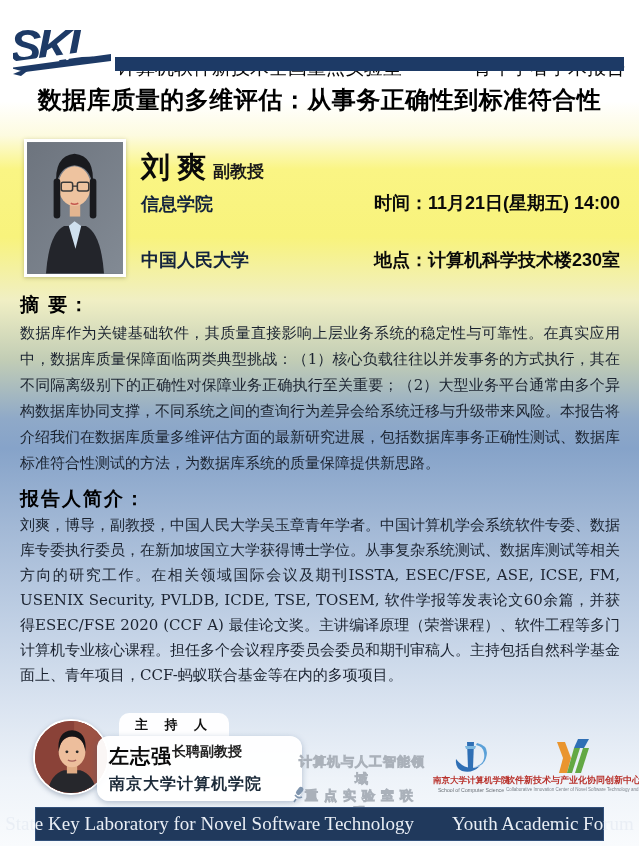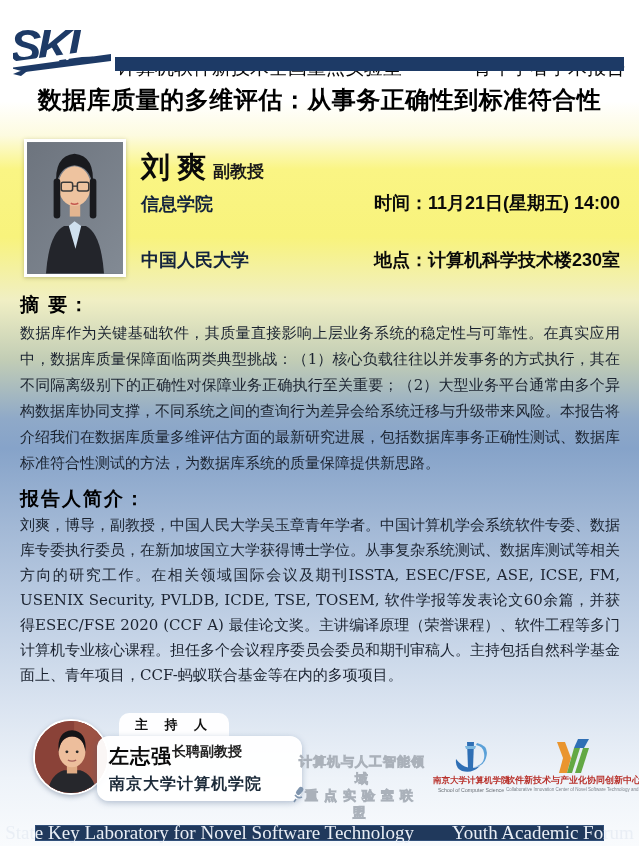--- a/index.html
+++ b/index.html
@@ -60,21 +60,21 @@
   .alliance-l2{font-size:13px;letter-spacing:6px;}
   .nju-logo{position:absolute;left:433px;top:740px;width:76px;text-align:center;}
   .nju-logo svg{display:block;margin:0 auto;}
   .nju-cn{font-size:8.5px;font-weight:800;color:#b8312b;white-space:nowrap;margin-top:1px;}
   .nju-en{font-size:5.5px;color:#6a6f76;white-space:nowrap;transform:scale(.95);}
   .cic-logo{position:absolute;left:506px;top:738px;width:130px;text-align:center;}
   .cic-logo svg{display:block;margin:0 auto;}
   .cic-cn{font-size:9px;font-weight:800;color:#b8312b;white-space:nowrap;margin-top:0;}
   .cic-en{font-size:4.5px;color:#7f858d;white-space:nowrap;}
   
-  .footer-bar{position:absolute;left:35px;bottom:5px;width:569px;height:16px;background:#20395c;
+  .footer-bar{position:absolute;left:35px;bottom:5px;width:569px;height:34px;background:#20395c;
     display:flex;align-items:center;justify-content:center;gap:38px;
     font-family:"Liberation Serif",serif;font-size:19px;color:#e9eef5;white-space:nowrap;
     box-shadow:0 0 0 1px #32507a inset;}
 </style>
 </head>
 <body>
 
 <div class="poster">
 
   <div class="skl-logo">

